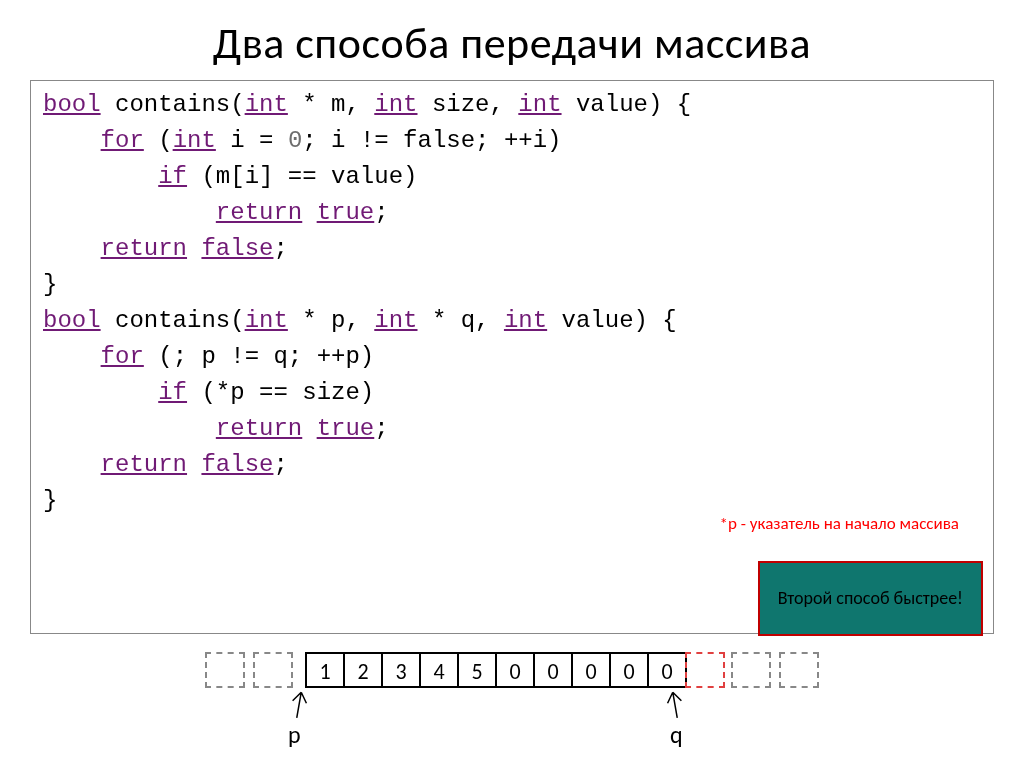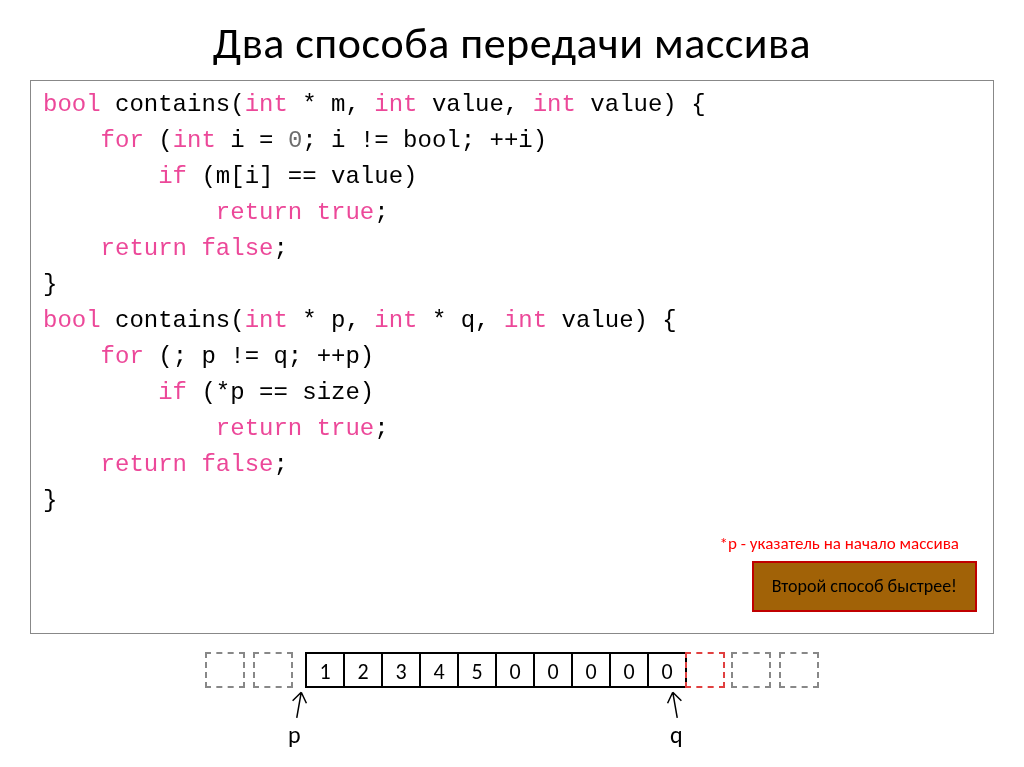--- a/index.html
+++ b/index.html
@@ -32,44 +32,44 @@
   }
   .code-box {
     border: 1px solid #888;
     padding: 6px 12px 6px 12px;
     font-family: "Courier New", monospace;
     font-size: 24px;
     line-height: 1.5;
     white-space: pre;
     position: relative;
   }
-  .kw   { color: #ec4899; }   
+  .kw   { color: #701a75; text-decoration: underline; }   
   .num  { color: #6e6e6e; }
 
   .note-red {
     position: absolute;
     color: #ff0000;
     font-size: 17px;
     font-family: Calibri, Arial, sans-serif;
     right: 34px;
-    top: 450px;
+    top: 430px;
     white-space: normal;
   }
   .note-box {
     position: absolute;
     border: 2px solid #c00000;
     font-size: 18px;
     font-family: Calibri, Arial, sans-serif;
     text-align: center;
-    padding: 12px 18px;
-    right: 16px;
+    padding: 24px 18px;
+    right: 10px;
     top: 480px;
     line-height: 1.3;
     white-space: normal;
-    background: #a16207;
+    background: #0f766e;
   }
 
   
   .diagram {
     margin: 18px auto 0 auto;
     width: 760px;
     position: relative;
     font-family: Calibri, Arial, sans-serif;
   }
   .cells {
@@ -105,22 +105,22 @@
   }
 </style>
 </head>
 <body>
 
 <div class="slide">
 
   <h1 class="title">Два способа передачи массива</h1>
 
 
-  <div class="code-box"><span class="kw">bool</span><span> contains(</span><span class="kw">int</span><span> * m, </span><span class="kw">int</span><span> value, </span><span class="kw">int</span><span> value) {</span>
-    <span class="kw">for</span><span> (</span><span class="kw">int</span><span> i = </span><span class="num">0</span><span>; i != bool; ++i)</span>
+  <div class="code-box"><span class="kw">bool</span><span> contains(</span><span class="kw">int</span><span> * m, </span><span class="kw">int</span><span> size, </span><span class="kw">int</span><span> value) {</span>
+    <span class="kw">for</span><span> (</span><span class="kw">int</span><span> i = </span><span class="num">0</span><span>; i != false; ++i)</span>
         <span class="kw">if</span><span> (m[i] == value)</span>
             <span class="kw">return</span><span> </span><span class="kw">true</span><span>;</span>
     <span class="kw">return</span><span> </span><span class="kw">false</span><span>;</span>
 <span>}</span>
 <span class="kw">bool</span><span> contains(</span><span class="kw">int</span><span> * p, </span><span class="kw">int</span><span> * q, </span><span class="kw">int</span><span> value) {</span>
     <span class="kw">for</span><span> (; p != q; ++p)</span>
         <span class="kw">if</span><span> (*p == size)</span>
             <span class="kw">return</span><span> </span><span class="kw">true</span><span>;</span>
     <span class="kw">return</span><span> </span><span class="kw">false</span><span>;</span>
 <span>}</span>

